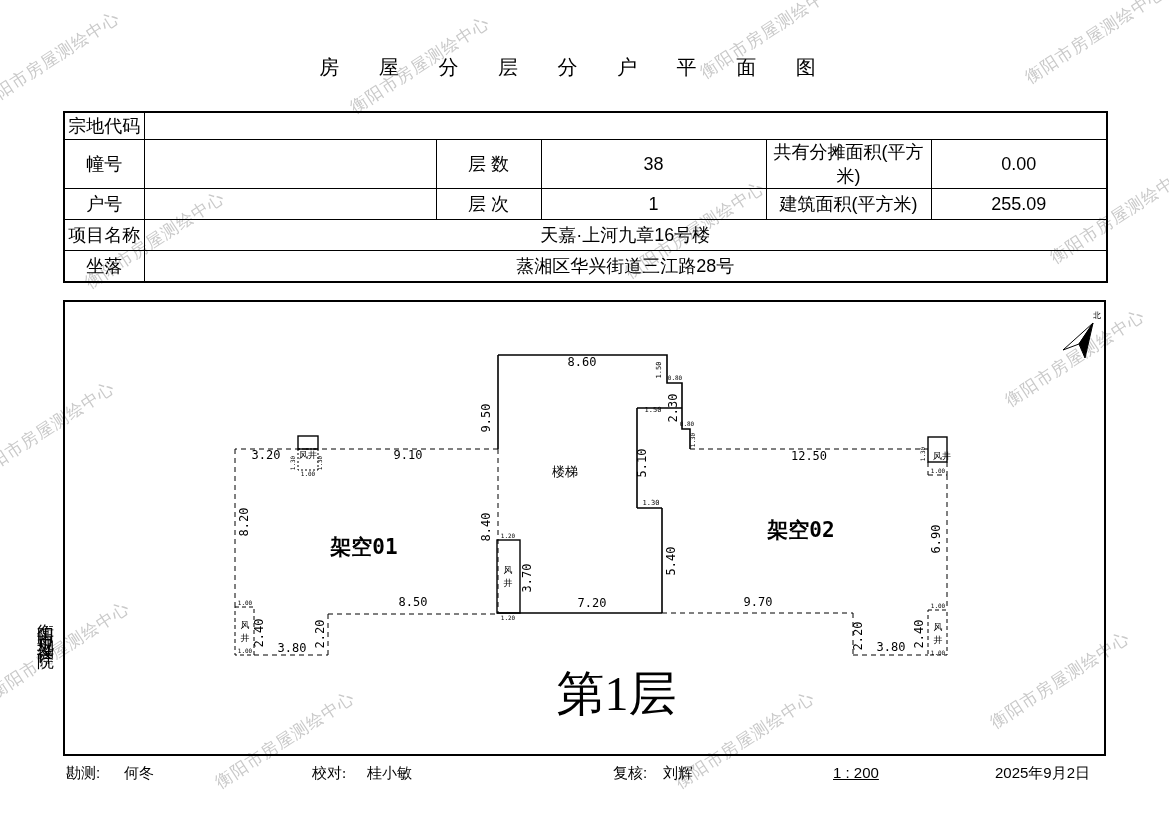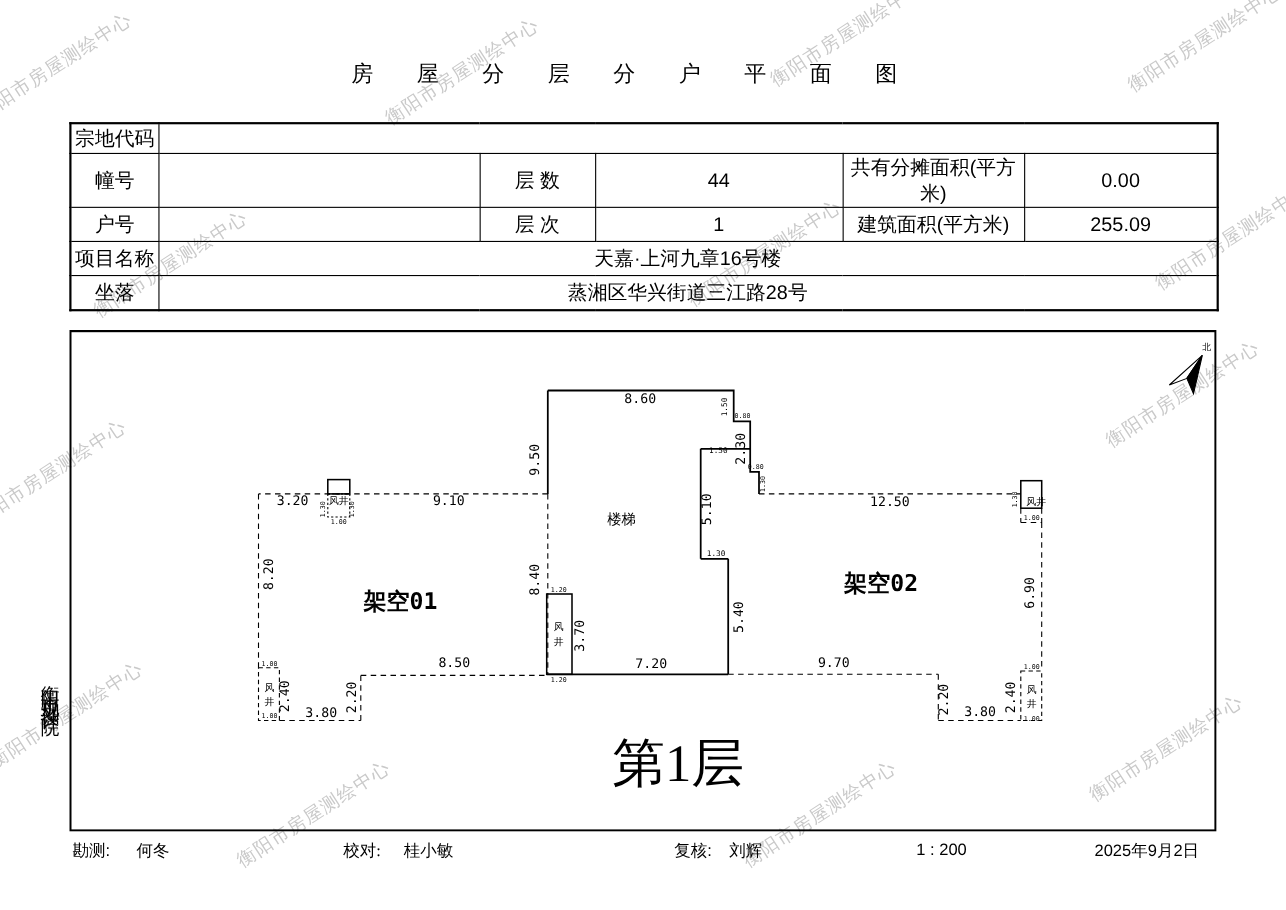--- a/index.html
+++ b/index.html
@@ -31,21 +31,21 @@
     font-size:48px;font-family:"Liberation Serif",serif;z-index:2;margin-left:32px;
   }
   .agency{
     position:absolute;left:34px;top:610px;writing-mode:vertical-rl;
     font-size:17px;letter-spacing:4px;z-index:2;
   }
   .footer-item{position:absolute;top:764px;font-size:15px;z-index:2;white-space:nowrap;}
   .f-surv-l{left:66px;}  .f-surv-v{left:124px;}
   .f-chk-l{left:312px;font-family:Liberation Serif, serif;}  .f-chk-v{left:367px;}
   .f-rev-l{left:613px;}  .f-rev-v{left:663px;}
-  .f-scale{left:833px;}  .f-date{left:995px;}
+  .f-scale{left:833px;text-decoration:underline;}  .f-date{left:995px;}
 </style>
 </head>
 <body>
 
 <div id="wm-layer">
     <div class="wm" style="left: 50px; top: 60px; color: rgb(201, 201, 201);">衡阳市房屋测绘中心</div>
     <div class="wm" style="left: 420px; top: 65px; color: rgb(201, 201, 201);">衡阳市房屋测绘中心</div>
     <div class="wm" style="left: 770px; top: 30px; color: rgb(201, 201, 201);">衡阳市房屋测绘中心</div>
     <div class="wm" style="left: 1095px; top: 35px; color: rgb(201, 201, 201);">衡阳市房屋测绘中心</div>
     <div class="wm" style="left: 155px; top: 240px; color: rgb(201, 201, 201);">衡阳市房屋测绘中心</div>
@@ -72,21 +72,21 @@
   </colgroup>
   <tbody>
       <tr class="r1">
     <td>宗地代码</td>
     <td colspan="5"></td>
   </tr>
   <tr>
     <td>幢号</td>
     <td></td>
     <td>层  数</td>
-    <td>44</td>
+    <td>38</td>
     <td>共有分摊面积(平方米)</td>
     <td>0.00</td>
   </tr>
   <tr>
     <td>户号</td>
     <td></td>
     <td>层  次</td>
     <td>1</td>
     <td>建筑面积(平方米)</td>
     <td>255.09</td>

